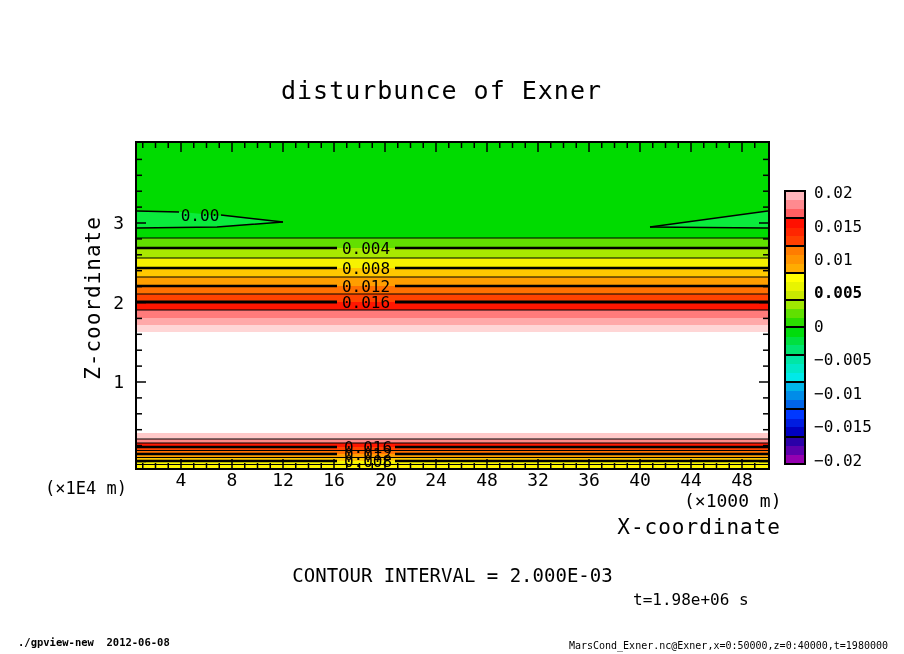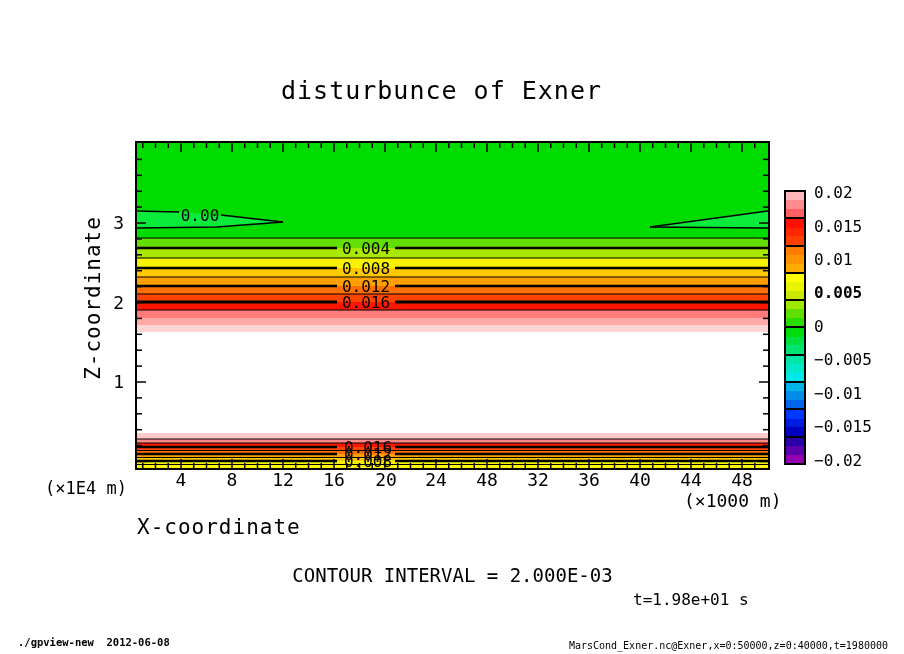--- a/index.html
+++ b/index.html
@@ -3,21 +3,21 @@
 <meta charset="utf-8">
 <style>
   html,body{margin:0;padding:0;}
   body{
     width:904px;height:654px;background:#ffffff;position:relative;overflow:hidden;
     font-family:"DejaVu Sans Mono","Liberation Mono",monospace;color:#000;
   }
   .abs{position:absolute;}
   #title{left:0;top:76px;width:883px;text-align:center;font-size:25px;letter-spacing:1px;white-space:pre;}
   #plot{left:135px;top:141px;border:2px solid #000;line-height:0;}
-  #xlabel{left:137px;top:515px;width:631px;text-align:left;font-size:21px;letter-spacing:1px;}
+  #xlabel{left:150px;top:515px;width:631px;text-align:right;font-size:21px;letter-spacing:1px;}
   #ylabel{left:93px;top:298px;transform:translate(-50%,-50%) rotate(-90deg);font-size:21px;letter-spacing:1px;white-space:nowrap;}
   #yunit{left:45px;top:478px;font-size:17px;white-space:pre;}
   #xunit{left:684px;top:490px;font-size:18px;white-space:pre;}
   #cinote{left:137px;top:564px;width:631px;text-align:center;font-size:19px;white-space:pre;}
   #tlabel{left:633px;top:590px;font-size:16px;white-space:pre;}
   #footl{left:18px;top:636px;font-size:10.5px;white-space:pre;font-weight:bold;}
   #footr{right:16px;top:640px;font-size:10px;white-space:pre;}
   .xtick{top:469px;transform:translateX(-50%);font-size:18px;line-height:22px;}
   .ytick{width:30px;text-align:right;font-size:18px;line-height:22px;}
   .cblabel{left:814px;font-size:16px;line-height:20px;white-space:pre;}
@@ -232,21 +232,21 @@
       <text x="231" y="316.5" text-anchor="middle" font-size="16" fill="#000" font-family="DejaVu Sans Mono, Liberation Mono, monospace">0.012</text>
       <text x="231" y="323.5" text-anchor="middle" font-size="16" fill="#000" font-family="DejaVu Sans Mono, Liberation Mono, monospace">0.008</text>
     </svg>
 </div>
 
 <div class="abs" id="ylabel">Z-coordinate</div>
 <div class="abs" id="yunit">(×1E4 m)</div>
 <div class="abs" id="xlabel">X-coordinate</div>
 <div class="abs" id="xunit">(×1000 m)</div>
 <div class="abs" id="cinote">CONTOUR INTERVAL = 2.000E-03</div>
-<div class="abs" id="tlabel">t=1.98e+01 s</div>
+<div class="abs" id="tlabel">t=1.98e+06 s</div>
 <div class="abs" id="footl">./gpview-new  2012-06-08</div>
 <div class="abs" id="footr">MarsCond_Exner.nc@Exner,x=0:50000,z=0:40000,t=1980000</div>
 
 <div class="abs" id="colorbar">
     <div class="cbblock" style="background: linear-gradient(rgb(255, 182, 187) 0%, rgb(255, 182, 187) 33.4%, rgb(255, 138, 143) 33.4%, rgb(255, 138, 143) 66.7%, rgb(255, 95, 98) 66.7%, rgb(255, 95, 98) 100%);"></div>
     <div class="cbblock" style="background: linear-gradient(rgb(255, 16, 0) 0%, rgb(255, 16, 0) 33.4%, rgb(255, 38, 0) 33.4%, rgb(255, 38, 0) 66.7%, rgb(255, 63, 0) 66.7%, rgb(255, 63, 0) 100%);"></div>
     <div class="cbblock" style="background: linear-gradient(rgb(255, 124, 0) 0%, rgb(255, 124, 0) 33.4%, rgb(255, 148, 0) 33.4%, rgb(255, 148, 0) 66.7%, rgb(255, 172, 0) 66.7%, rgb(255, 172, 0) 100%);"></div>
     <div class="cbblock" style="background: linear-gradient(rgb(255, 255, 0) 0%, rgb(255, 255, 0) 33.4%, rgb(232, 244, 0) 33.4%, rgb(232, 244, 0) 66.7%, rgb(201, 233, 0) 66.7%, rgb(201, 233, 0) 100%);"></div>
     <div class="cbblock" style="background: linear-gradient(rgb(159, 232, 0) 0%, rgb(159, 232, 0) 33.4%, rgb(96, 224, 0) 33.4%, rgb(96, 224, 0) 66.7%, rgb(43, 220, 0) 66.7%, rgb(43, 220, 0) 100%);"></div>
     <div class="cbblock" style="background: linear-gradient(rgb(0, 220, 12) 0%, rgb(0, 220, 12) 33.4%, rgb(0, 224, 64) 33.4%, rgb(0, 224, 64) 66.7%, rgb(0, 228, 112) 66.7%, rgb(0, 228, 112) 100%);"></div>

